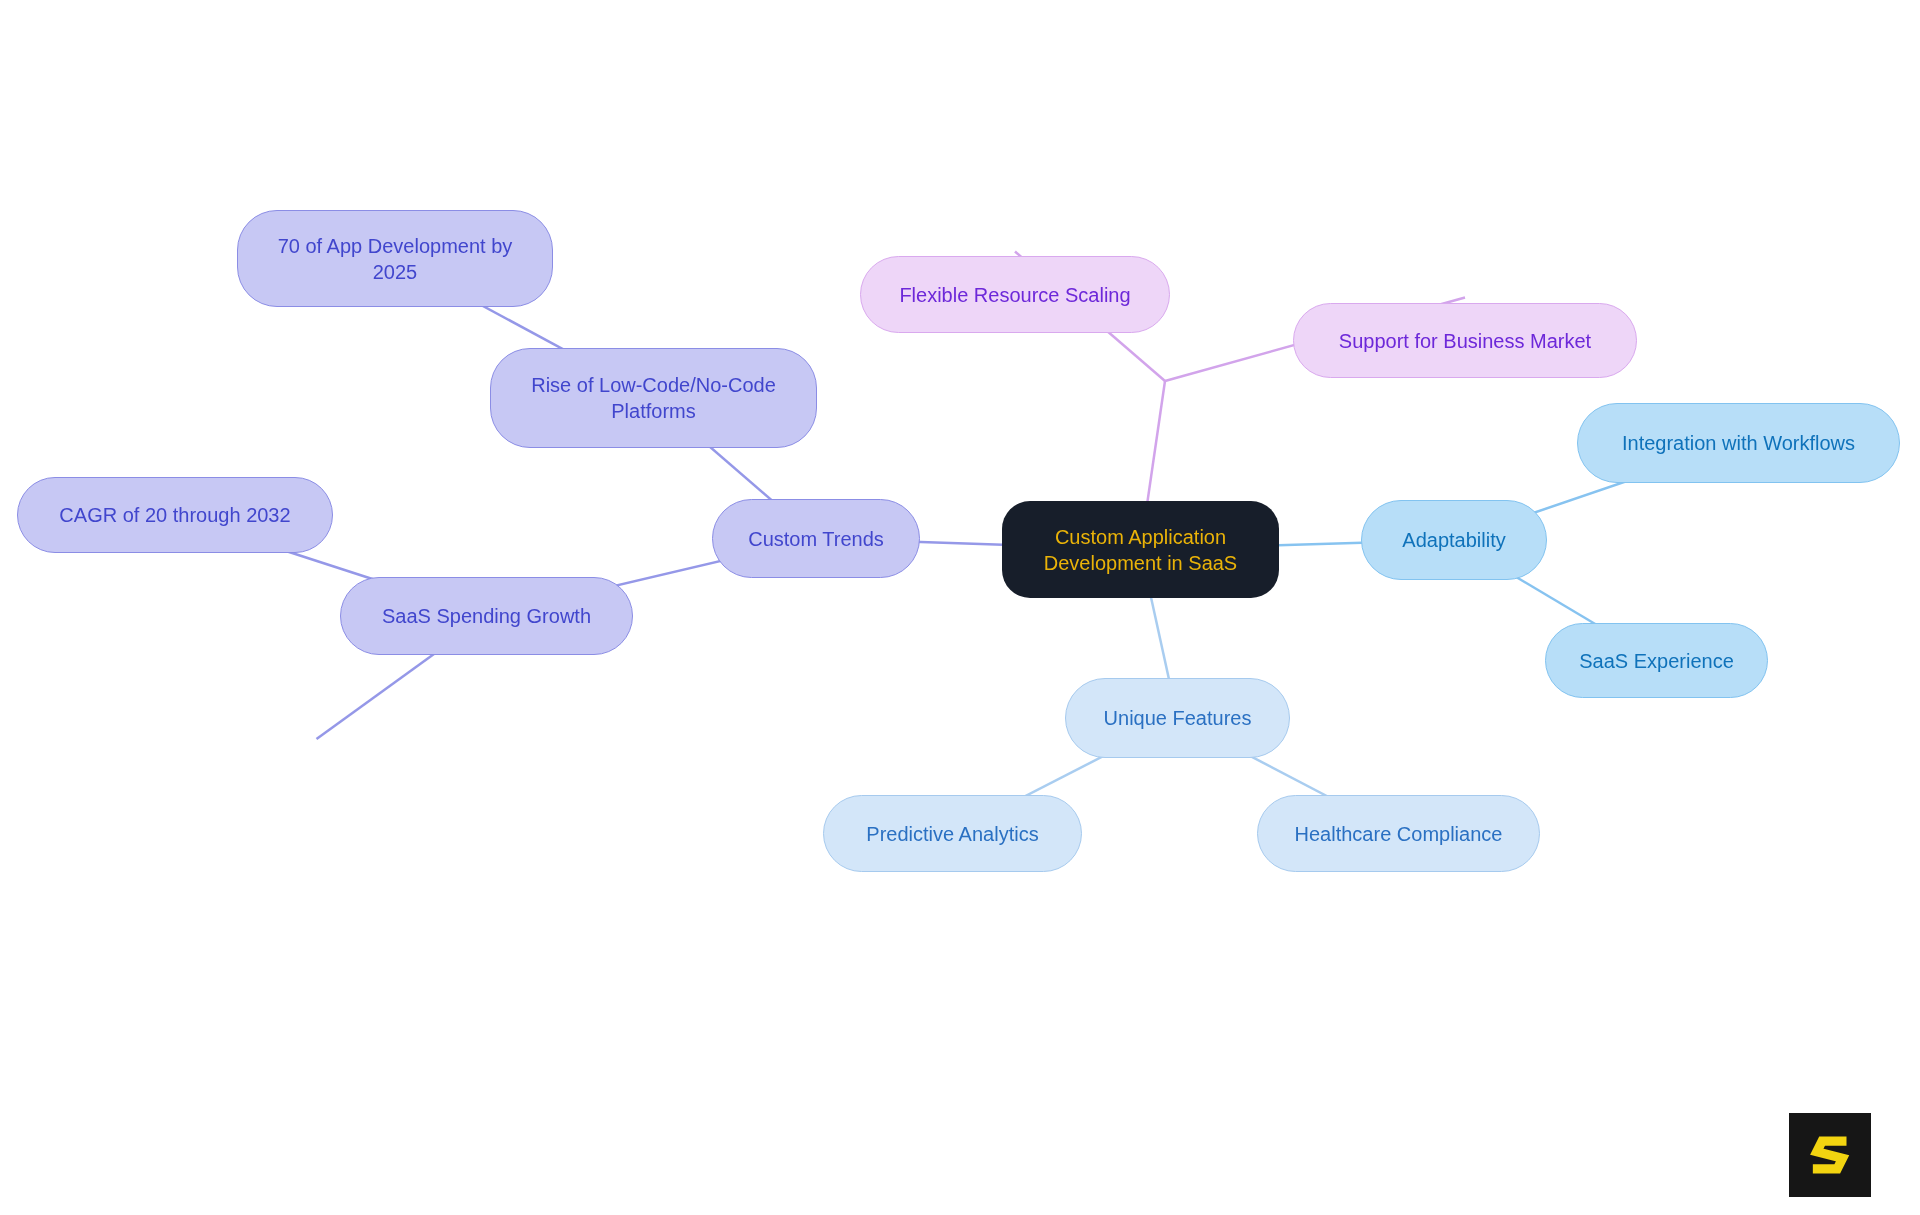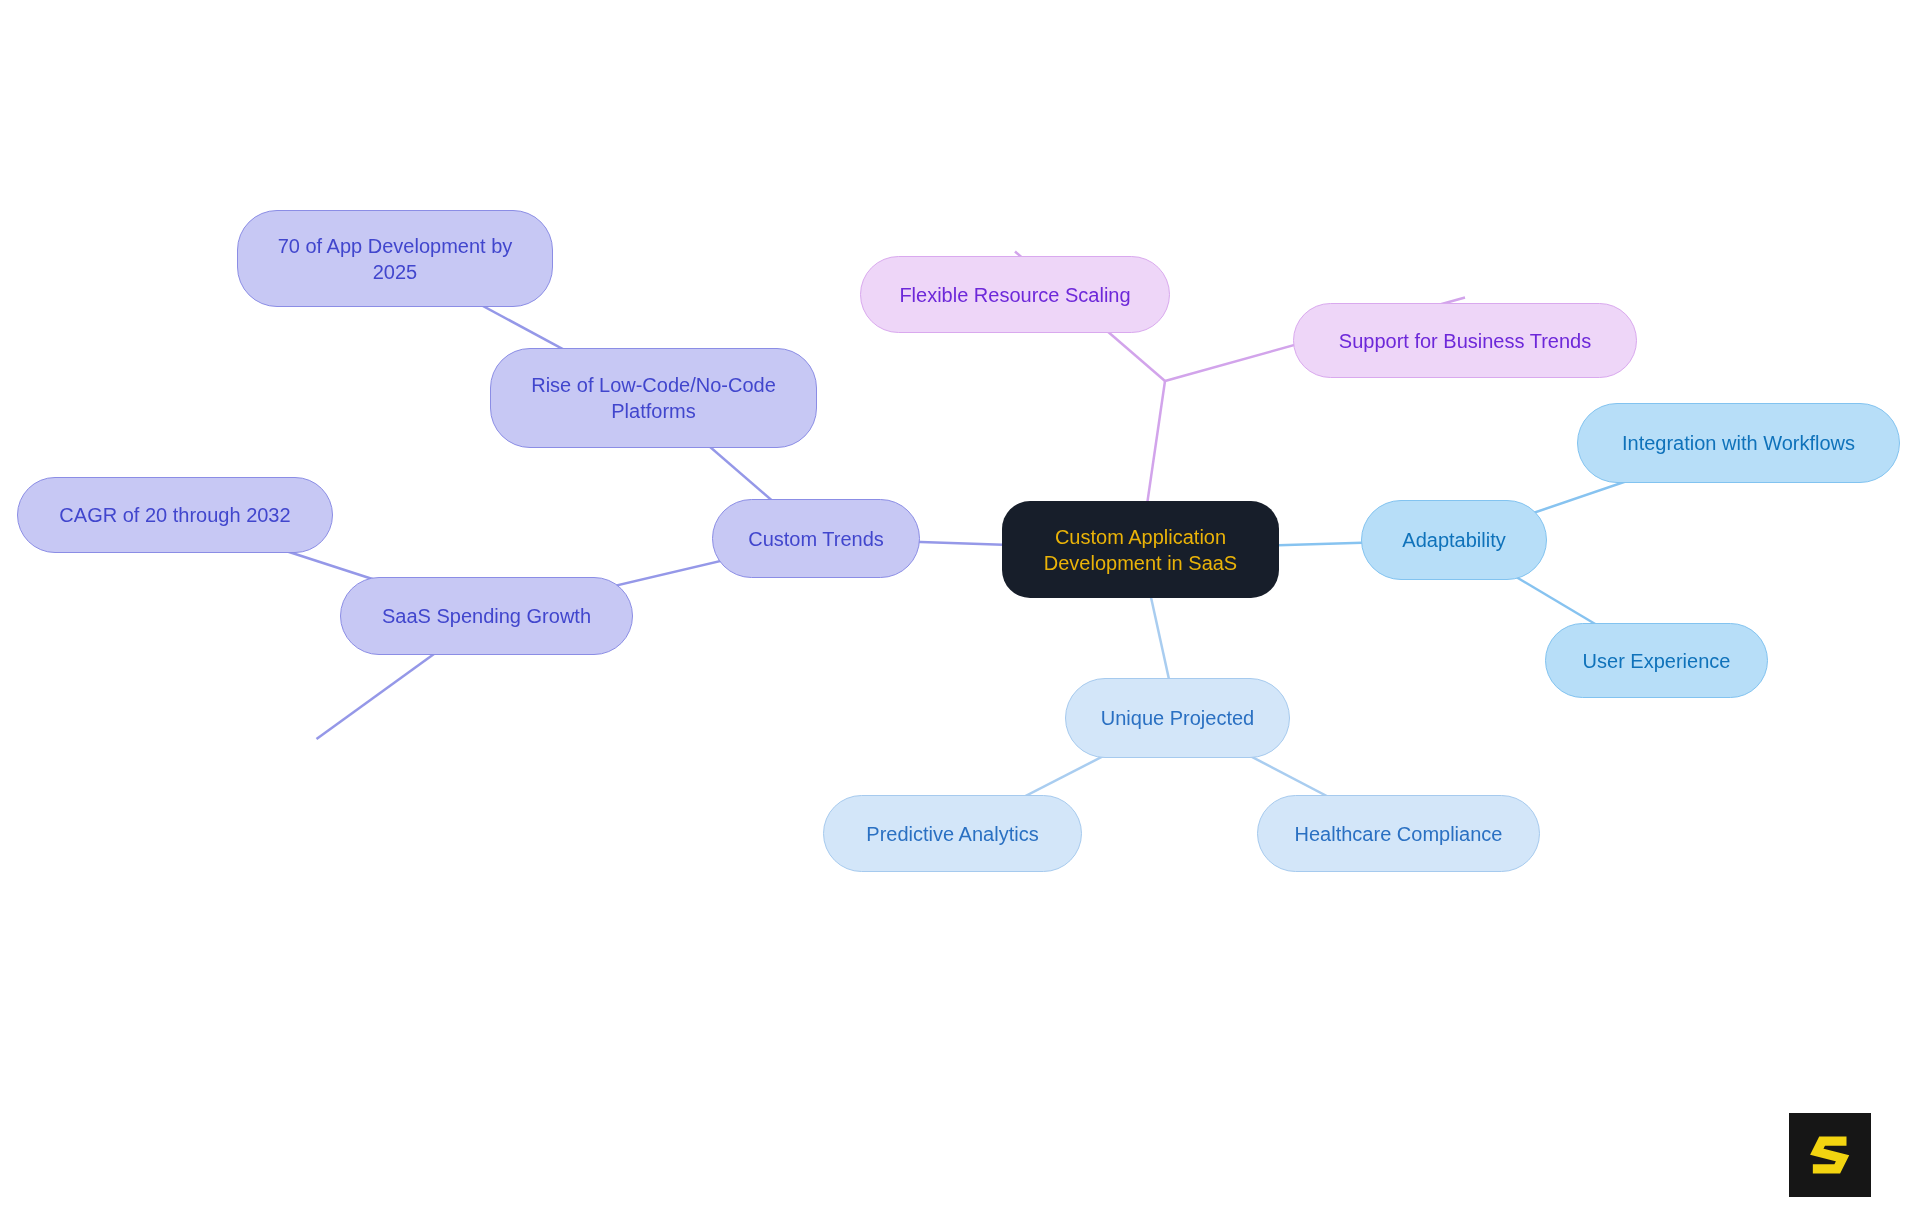--- a/index.html
+++ b/index.html
@@ -80,29 +80,29 @@
   <div class="node theme-purple n-app_dev_2025">70 of App Development by 2025</div>
 
   <div class="node theme-purple n-cagr">CAGR of 20 through 2032</div>
 
   <div class="node theme-purple n-saas_spending">SaaS Spending Growth</div>
 
 
 
   <div class="node theme-pink n-flexible">Flexible Resource Scaling</div>
 
-  <div class="node theme-pink n-support">Support for Business Trends</div>
+  <div class="node theme-pink n-support">Support for Business Market</div>
 
   <div class="node theme-blue n-adaptability">Adaptability</div>
 
   <div class="node theme-blue n-integration">Integration with Workflows</div>
 
-  <div class="node theme-blue n-user_experience">User Experience</div>
+  <div class="node theme-blue n-user_experience">SaaS Experience</div>
 
-  <div class="node theme-paleblue n-unique_features">Unique Projected</div>
+  <div class="node theme-paleblue n-unique_features">Unique Features</div>
 
   <div class="node theme-paleblue n-predictive">Predictive Analytics</div>
 
   <div class="node theme-paleblue n-healthcare">Healthcare Compliance</div>
 
   <div class="logo">
     <svg viewBox="0 0 100 100">
       <path d="M75 29 L38 29 L30 45 L69 55 L61 71 L24 71" fill="none" stroke="#f2d410" stroke-width="14" stroke-linejoin="miter" stroke-linecap="butt"></path>
     </svg>
   </div>

